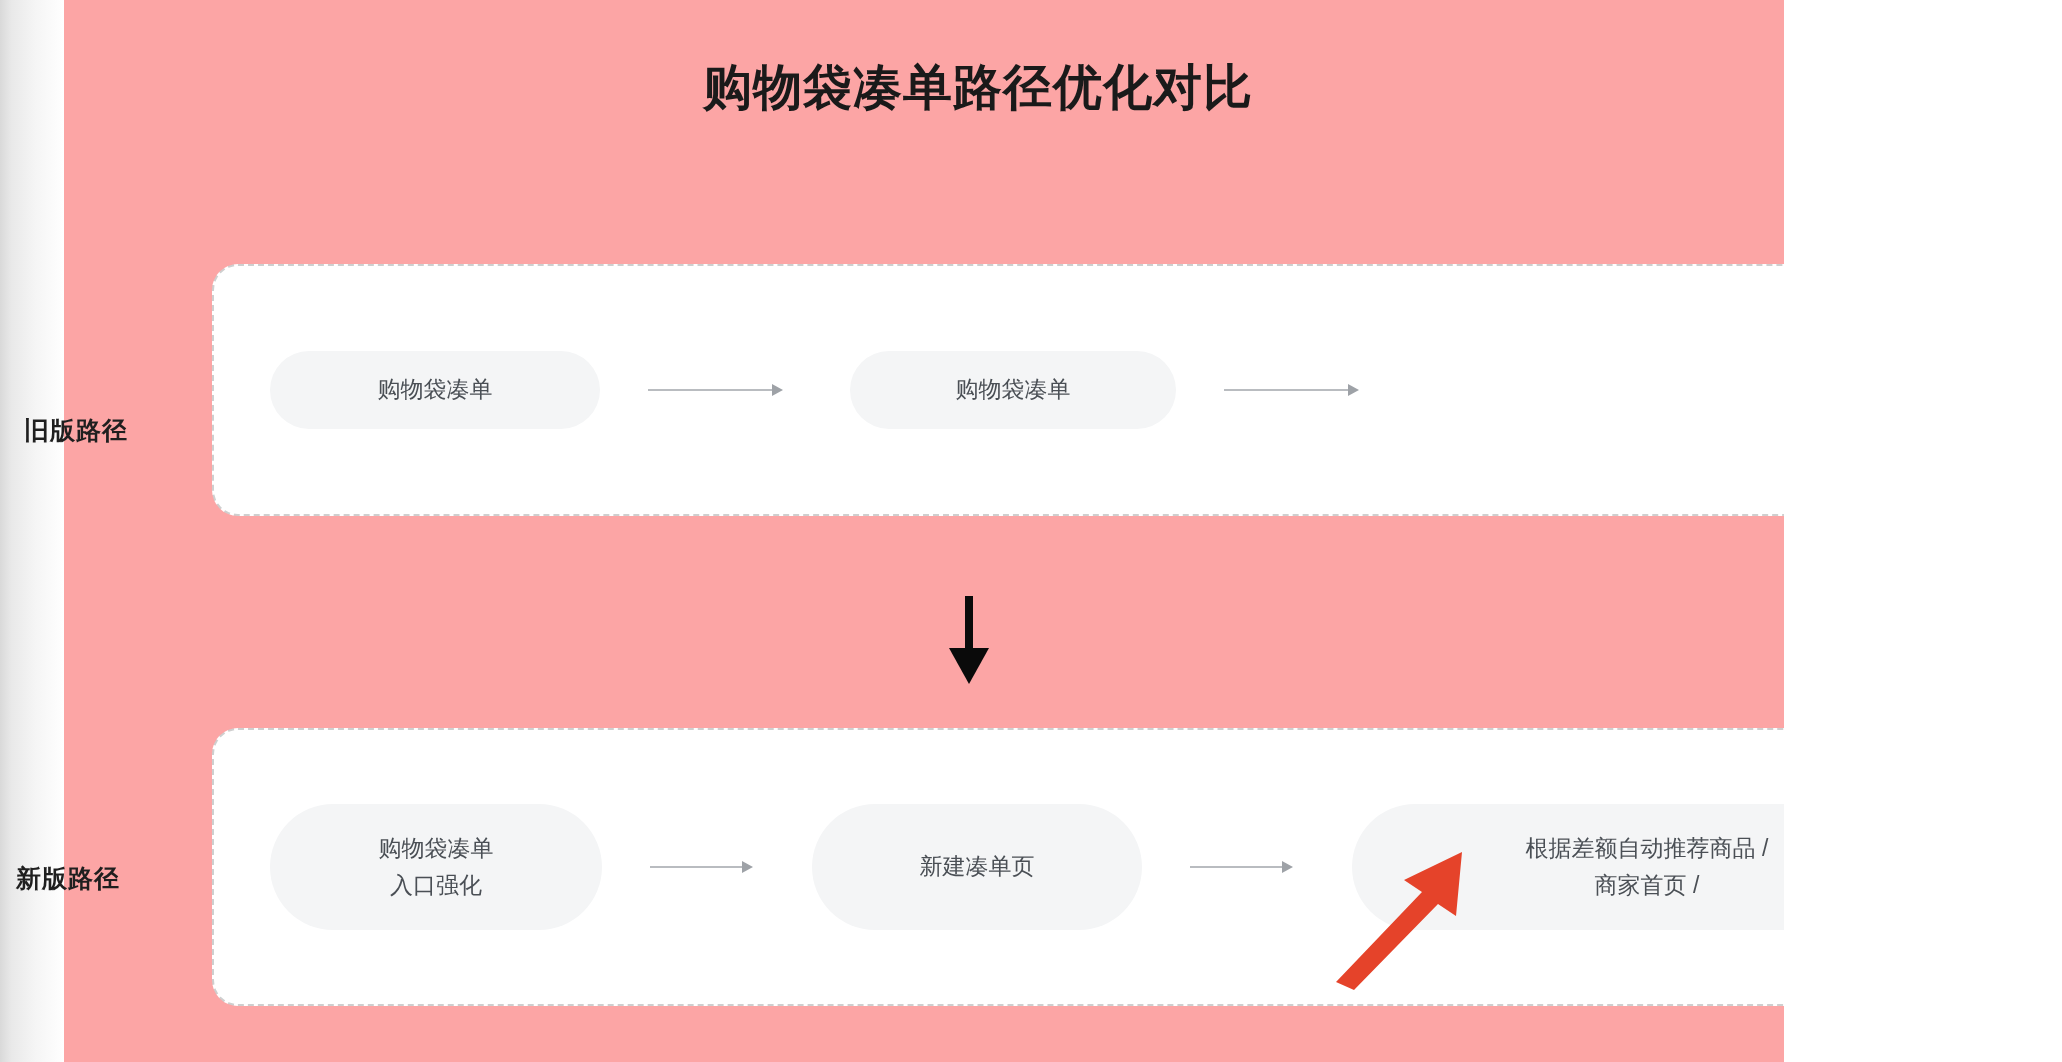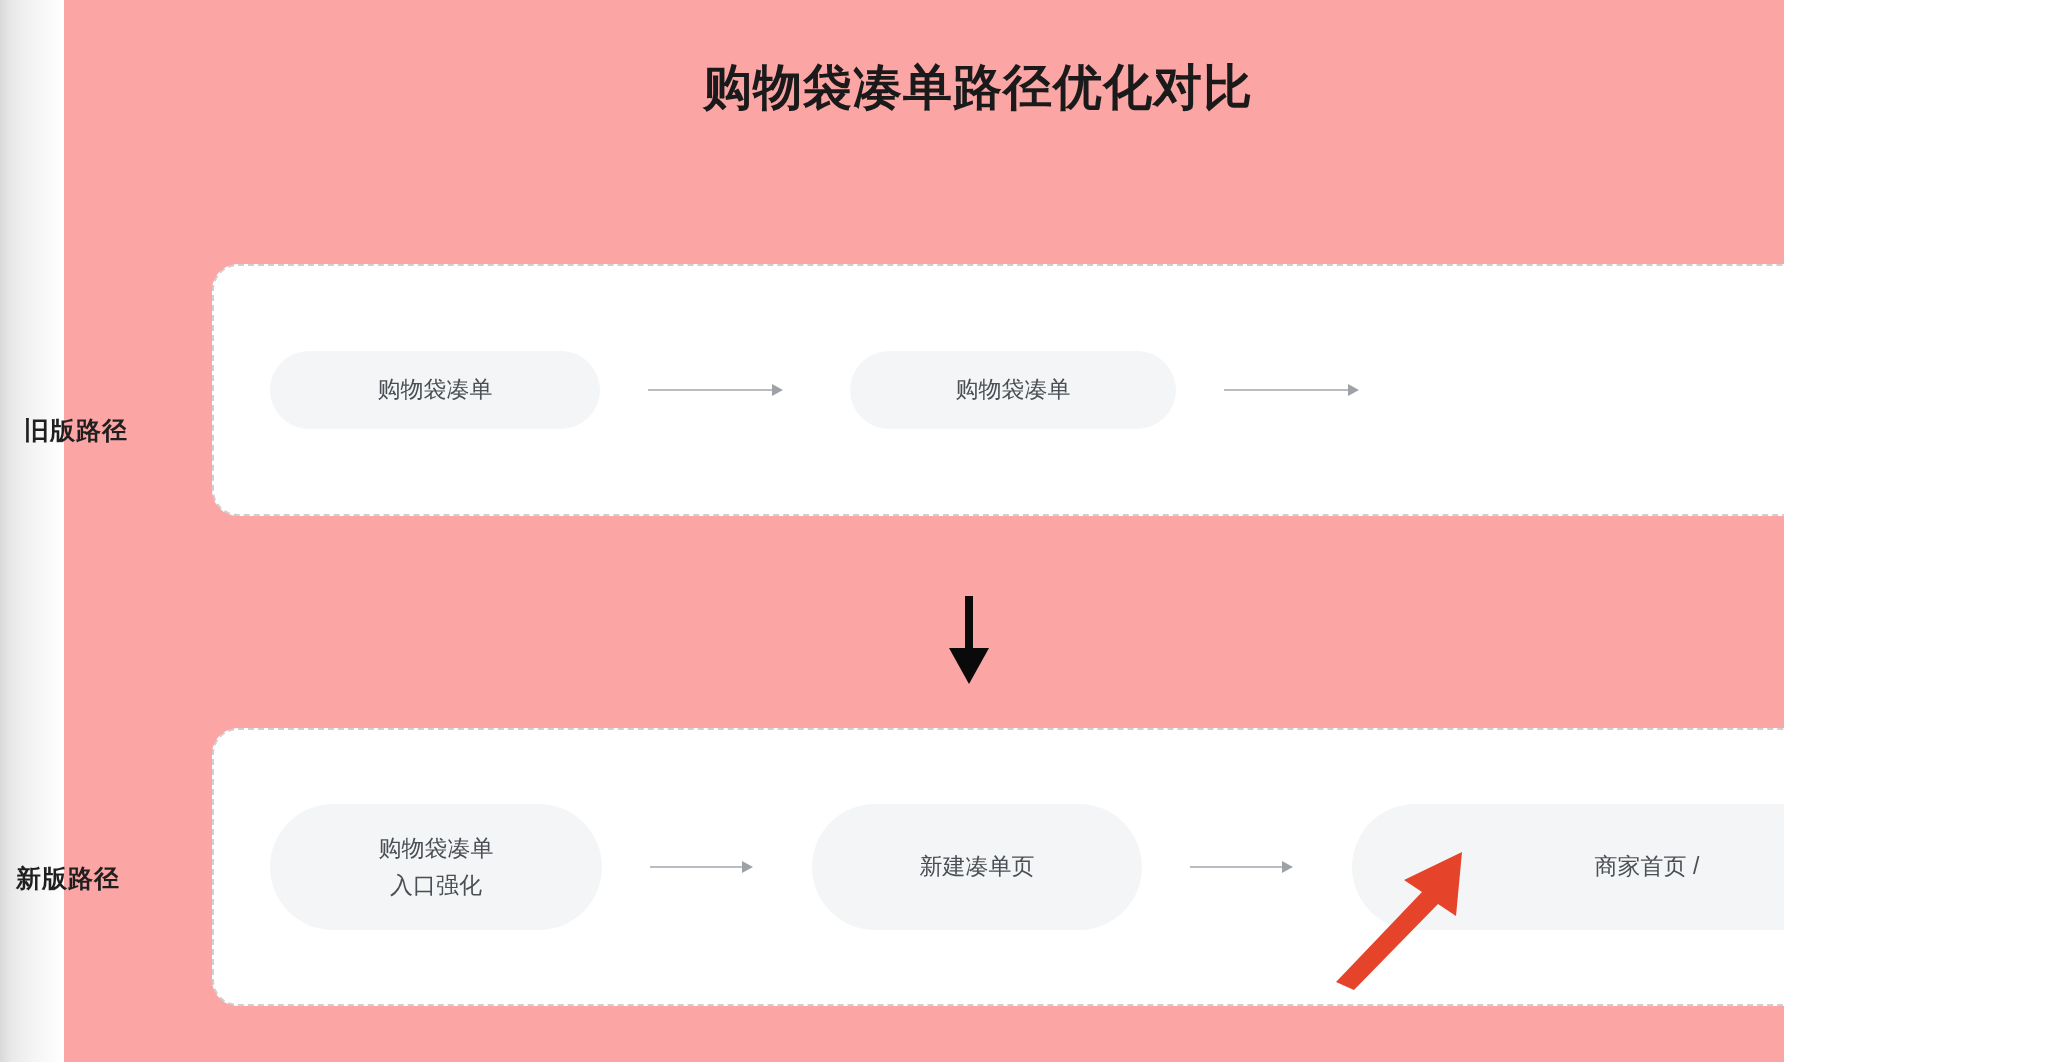--- a/index.html
+++ b/index.html
@@ -215,20 +215,21 @@
         <span class="pill-text">新建凑单页</span>
       </div>
 
       <div class="connector">
         <span class="shaft"></span>
         <span class="head"></span>
       </div>
 
       <div class="pill pill-3">
         <div>
+          <span class="pill-text">根据差额自动推荐商品 /</span>
           <span class="pill-text">商家首页 /</span>
         </div>
       </div>
 
     </div>
   </div>
 
   <svg id="red-arrow" viewBox="0 0 190 160">
     <polygon points="6,152 92,62 74,50 132,22 126,86 108,74 24,160" fill="#e5432a"></polygon>
   </svg>

